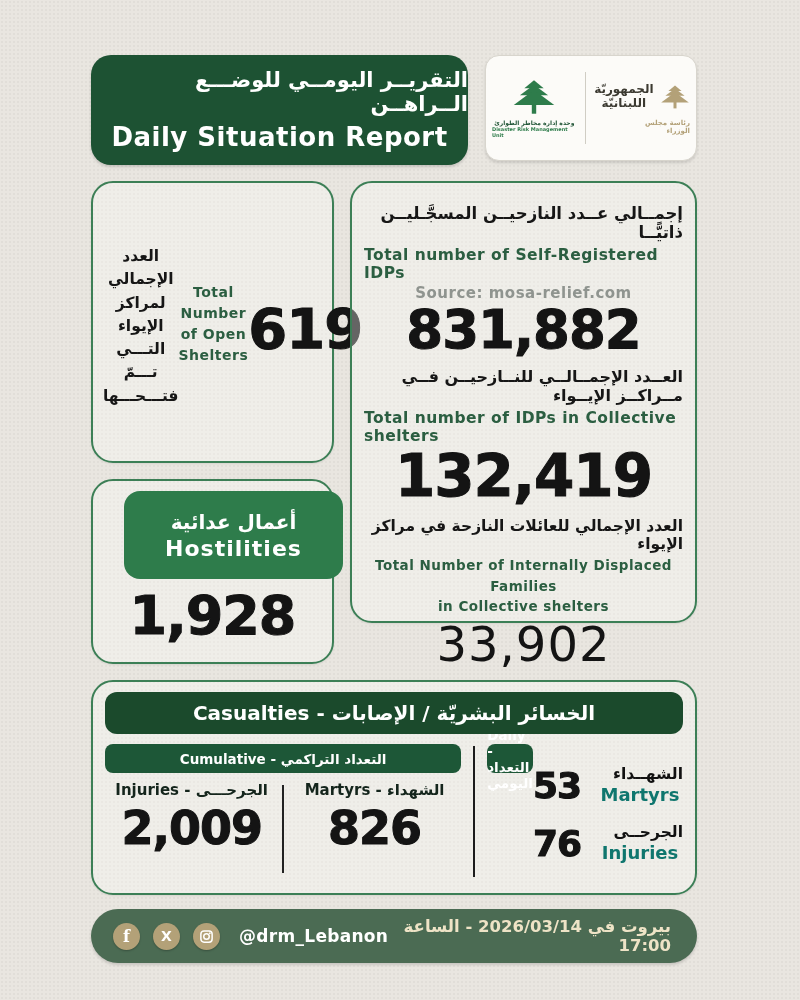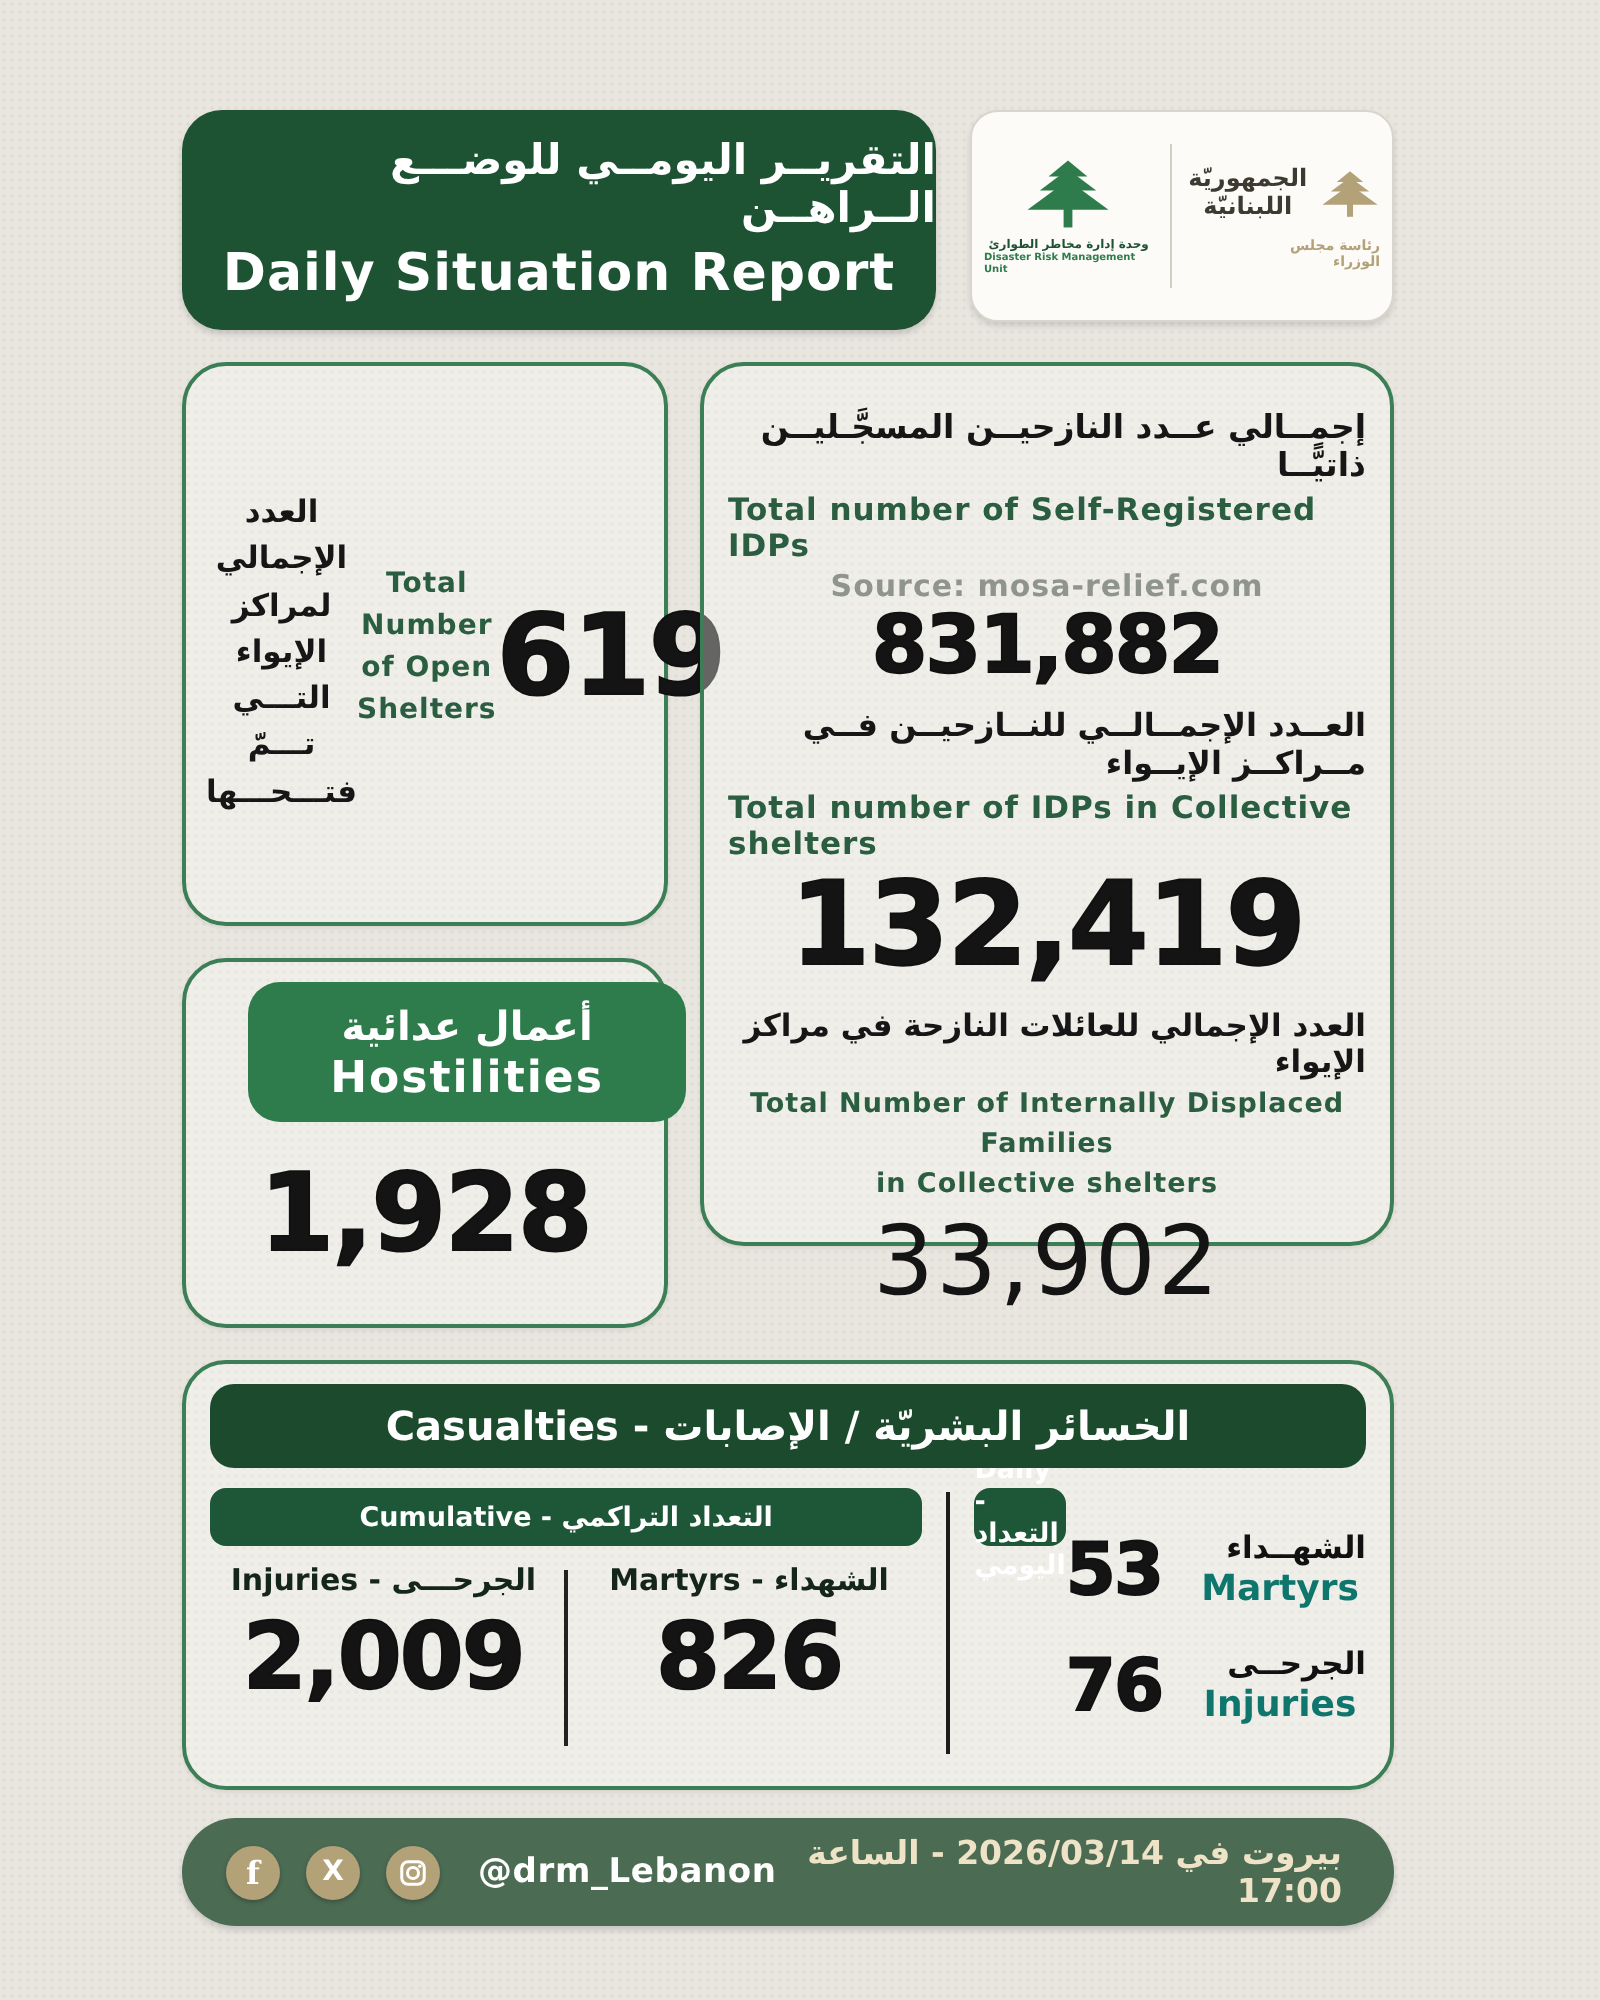--- a/index.html
+++ b/index.html
@@ -56,35 +56,35 @@
   .shelters-card { height:282px; padding:10px; display:flex; flex-direction:row; align-items:center; }
   .shelters-head { width:100%; height:88px; gap:3px; }
   .shelters-head .h-ar { font-size:20px; font-weight:bold; }
   .shelters-head .h-en { font-size:22px; font-weight:bold; letter-spacing:2px; }
   .shelter-icon { position:absolute; left:-4px; top:4px; width:84px; height:84px; opacity:0.55; }
   .sh-label-ar { margin-top:9px; font-size:15.5px; font-weight:bold; line-height:1.5; text-align:center; color:#161616; }
   .sh-label-en { margin-top:3px; font-size:14px; font-weight:bold; color:#2b5e41; text-align:center; line-height:1.5; letter-spacing:0.5px; width:190px; }
   .sh-value { font-size:56px; font-weight:bold; margin-top:12px; }
 
   .hostilities-card { height:185px; padding:10px; display:flex; flex-direction:column; align-items:center; }
-  .host-head { width:100%; height:70px; gap:2px;margin-left:42px; }
+  .host-head { width:100%; height:88px; gap:2px;margin-left:42px; }
   .host-head .h-ar { font-size:20px; font-weight:bold; }
   .host-head .h-en { font-size:22px; font-weight:bold; letter-spacing:1px; }
   .host-value { flex:1; display:flex; align-items:center; font-size:54px; font-weight:bold; }
 
   .num-heavy { -webkit-text-stroke:1px #111; letter-spacing:-1px; }
 
   
   .disp-card { flex:1; height:442px; padding:12px 12px 8px; display:flex; flex-direction:column; align-items:center; }
   .disp-head { width:100%; height:44px; border-radius:14px; font-size:21px; font-weight:bold; letter-spacing:1px; }
   .disp-block { display:flex; flex-direction:column; align-items:center; width:100%; }
   .d-ar { font-size:16.5px; font-weight:bold; color:#161616; margin-top:9px; }
   .d-en { font-size:15.5px; font-weight:bold; color:#2b5e41; letter-spacing:0.5px; margin-top:4px; }
   .d-src { font-size:15px; font-weight:bold; color:#8f948f; letter-spacing:0.5px; margin-top:2px; }
-  .d-val-1 { font-size:40px; font-weight:bold; line-height:1.05; }
+  .d-val-1 { font-size:53px; font-weight:bold; line-height:1.05; }
   .d-val-2 { font-size:58px; font-weight:bold; line-height:1.1; }
   .d-val-3 { font-size:48px; font-weight:normal; letter-spacing:1px; line-height:1.1; margin-top:2px; }
   .d-en.small { font-size:13.5px; line-height:1.5; text-align:center; margin-top:2px; }
 
   
   .cas-card { margin-top:16px; height:215px; padding:10px 12px; display:flex; flex-direction:column; }
   .cas-head { height:42px; border-radius:12px; background:#1b4a2c; font-size:20px; font-weight:bold; }
   .cas-body { display:flex; flex:1; margin-top:10px; }
   .cum-sec { width:62%; display:flex; flex-direction:column; }
   .daily-sec { flex:1; display:flex; flex-direction:row; }

